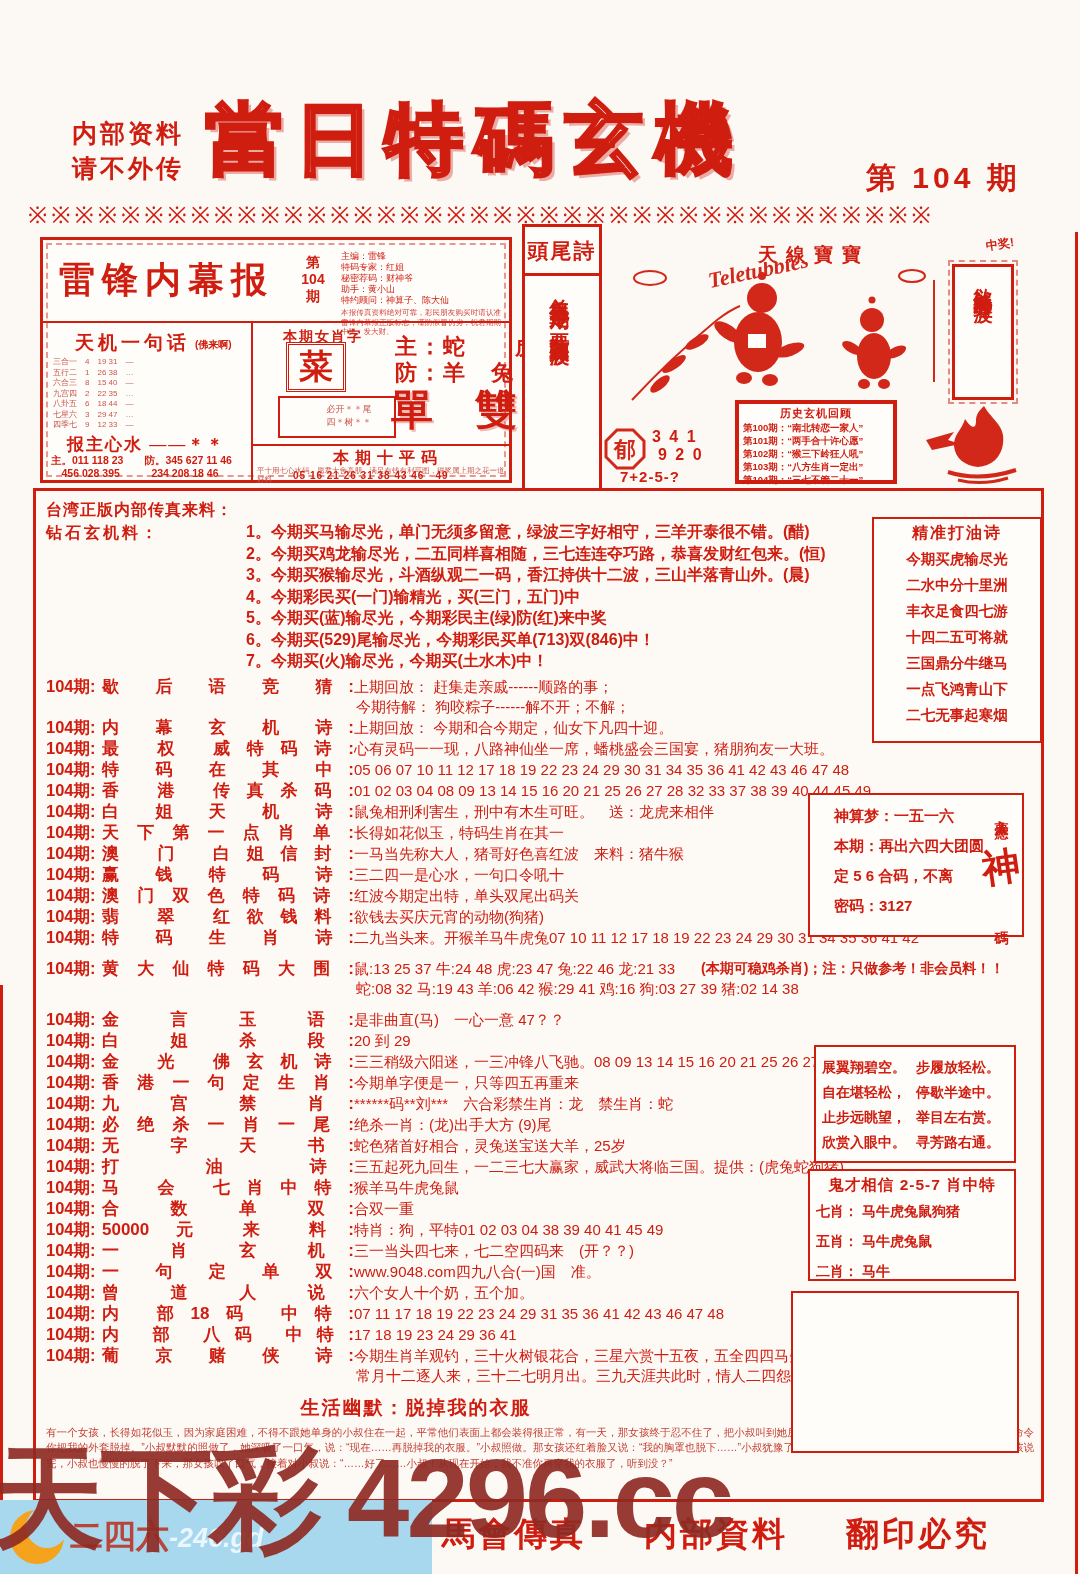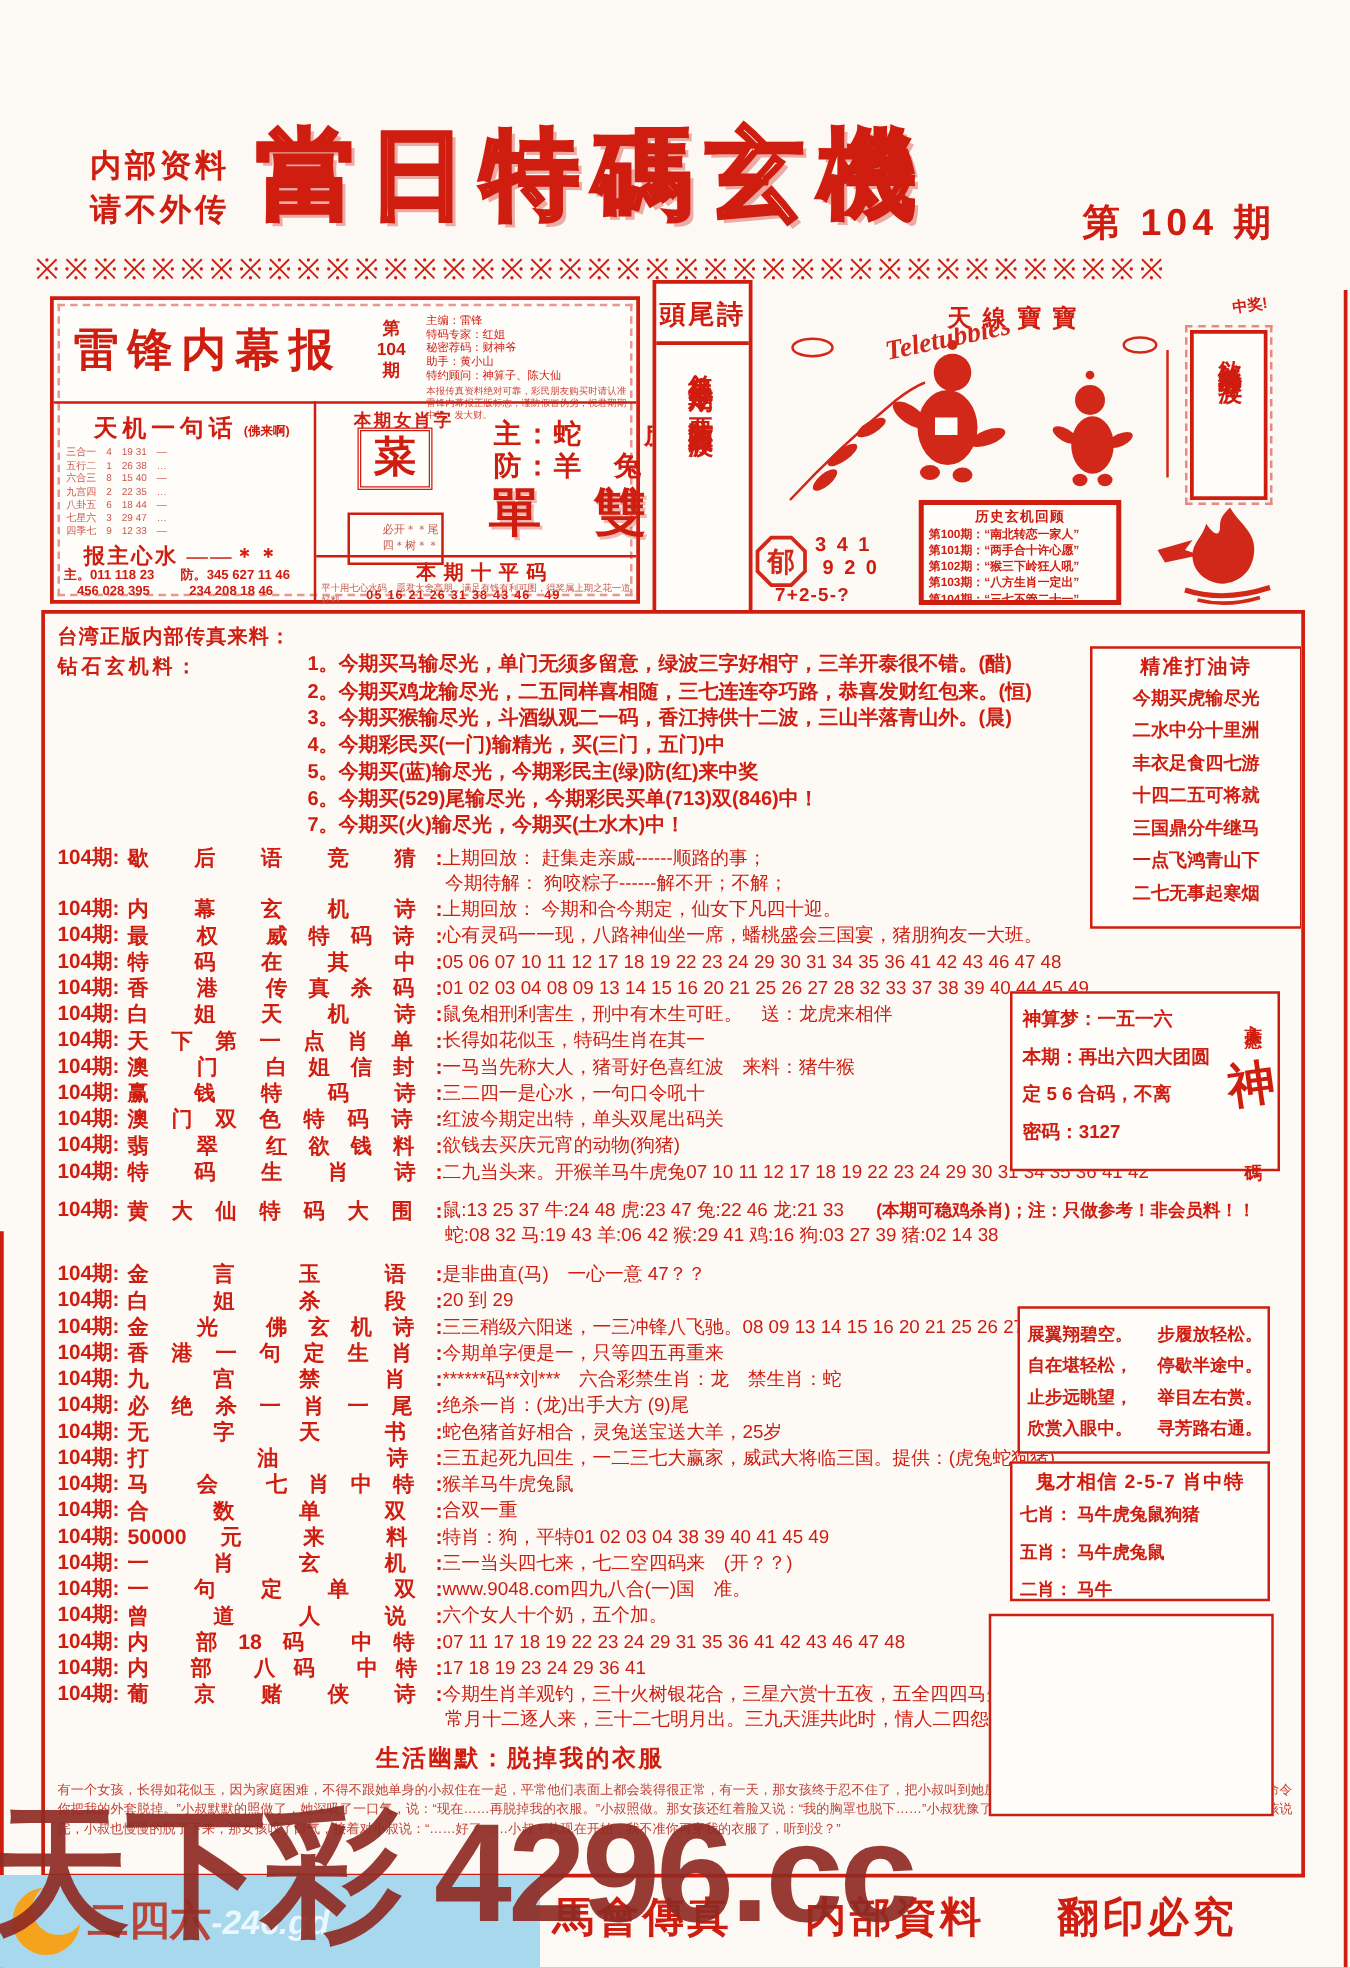--- a/index.html
+++ b/index.html
@@ -79,27 +79,27 @@
   .rline2{margin-left:310px; font-size:15px; line-height:20px;}
   .rline2:empty{display:none;}
   .rnote{position:absolute; left:655px; top:0; font-size:14px; font-weight:bold;}
   .rnote:empty{display:none;}
 
   
   .sidebox{position:absolute; border:2px solid var(--red); background:#fffdfa; z-index:5;}
   .dayou{padding:4px 6px; text-align:center;}
   .dayou-title{font-size:16px; font-weight:900; letter-spacing:2px; margin-bottom:2px;}
   .dayou .rep-line{font-size:14.5px; font-weight:bold; line-height:26px; white-space:nowrap;}
-  .shensuan{padding:6px 8px;}
+  .shensuan{padding:6px 24px;}
   .ss-line{font-size:15px; font-weight:bold; line-height:30px; white-space:nowrap;}
   .ss-side{position:absolute; right:2px; top:0; height:100%; display:flex; flex-direction:column;
            align-items:center; justify-content:space-around; font-family:"Liberation Serif",serif;}
   .ss-side .sm{font-size:14px; font-weight:bold; writing-mode:vertical-rl; letter-spacing:2px;}
   .ss-big{font-size:38px; font-weight:900; transform:rotate(-8deg);}
-  .wings{display:flex; padding:8px 6px; gap:20px;}
+  .wings{display:flex; padding:8px 6px; gap:10px;}
   .wings .rep-line{font-size:14px; font-weight:bold; line-height:25px; white-space:nowrap;}
   .ghost{padding:4px 6px;}
   .ghost-title{font-size:15.5px; font-weight:900; text-align:center; letter-spacing:1px;}
   .ghost .rep-line{font-size:14px; font-weight:bold; line-height:30px; white-space:nowrap;}
 
   
   .humor-title{width:740px; text-align:center; font-size:19px; font-weight:900; letter-spacing:2px;
                margin-top:10px; line-height:24px;}
   .story{margin-top:5px; width:988px; font-size:10.5px; line-height:15.5px; color:#c33f33; text-align:justify;}
 
@@ -171,21 +171,21 @@
     <div class="abs baozhu-title" style="left:24px; top:193px;">报主心水 ——＊＊</div>
     <div class="abs baozhu-num" style="left:8px; top:214px;">主。011 118 23　　防。345 627 11 46</div>
     <div class="abs baozhu-num" style="left:8px; top:227px;">　456 028 395　　　234 208 18 46</div>
 
     <div class="abs nv-header" style="left:240px; top:88px;">本期女肖字</div>
     <div class="abs cai-box" style="left:243px; top:102px; width:60px; height:50px;">
       <span class="cai-char">菜</span>
     </div>
     <div class="abs zhufang" style="left:330px; top:92px;">主：蛇　　虎</div>
     <div class="abs zhufang" style="left:330px; top:118px;">防：羊　兔　马</div>
-    <div class="abs small-box" style="left:235px; top:170px; width:77px; height:42px;padding-left:24px;">
+    <div class="abs small-box" style="left:235px; top:156px; width:118px; height:42px;padding-left:24px;">
       <div>必开＊＊尾</div>
       <div>四＊树＊＊</div>
     </div>
     <div class="abs danshuang" style="left:348px; top:142px;">單　雙</div>
     <div class="abs hline" style="left:210px; top:204px; width:256px;"></div>
     <div class="abs ping-title" style="left:290px; top:208px;">本期十平码</div>
     <div class="abs ping-note" style="left:214px; top:226px; width:250px;">平十用七心水码，愿君大舍高朋，满足有钱有利可图，得奖属上期之花一道好料</div>
 
     <div class="abs ping-nums" style="left:250px; top:229px;">05 16 21 26 31 38 43 46　49</div>
   </div>

